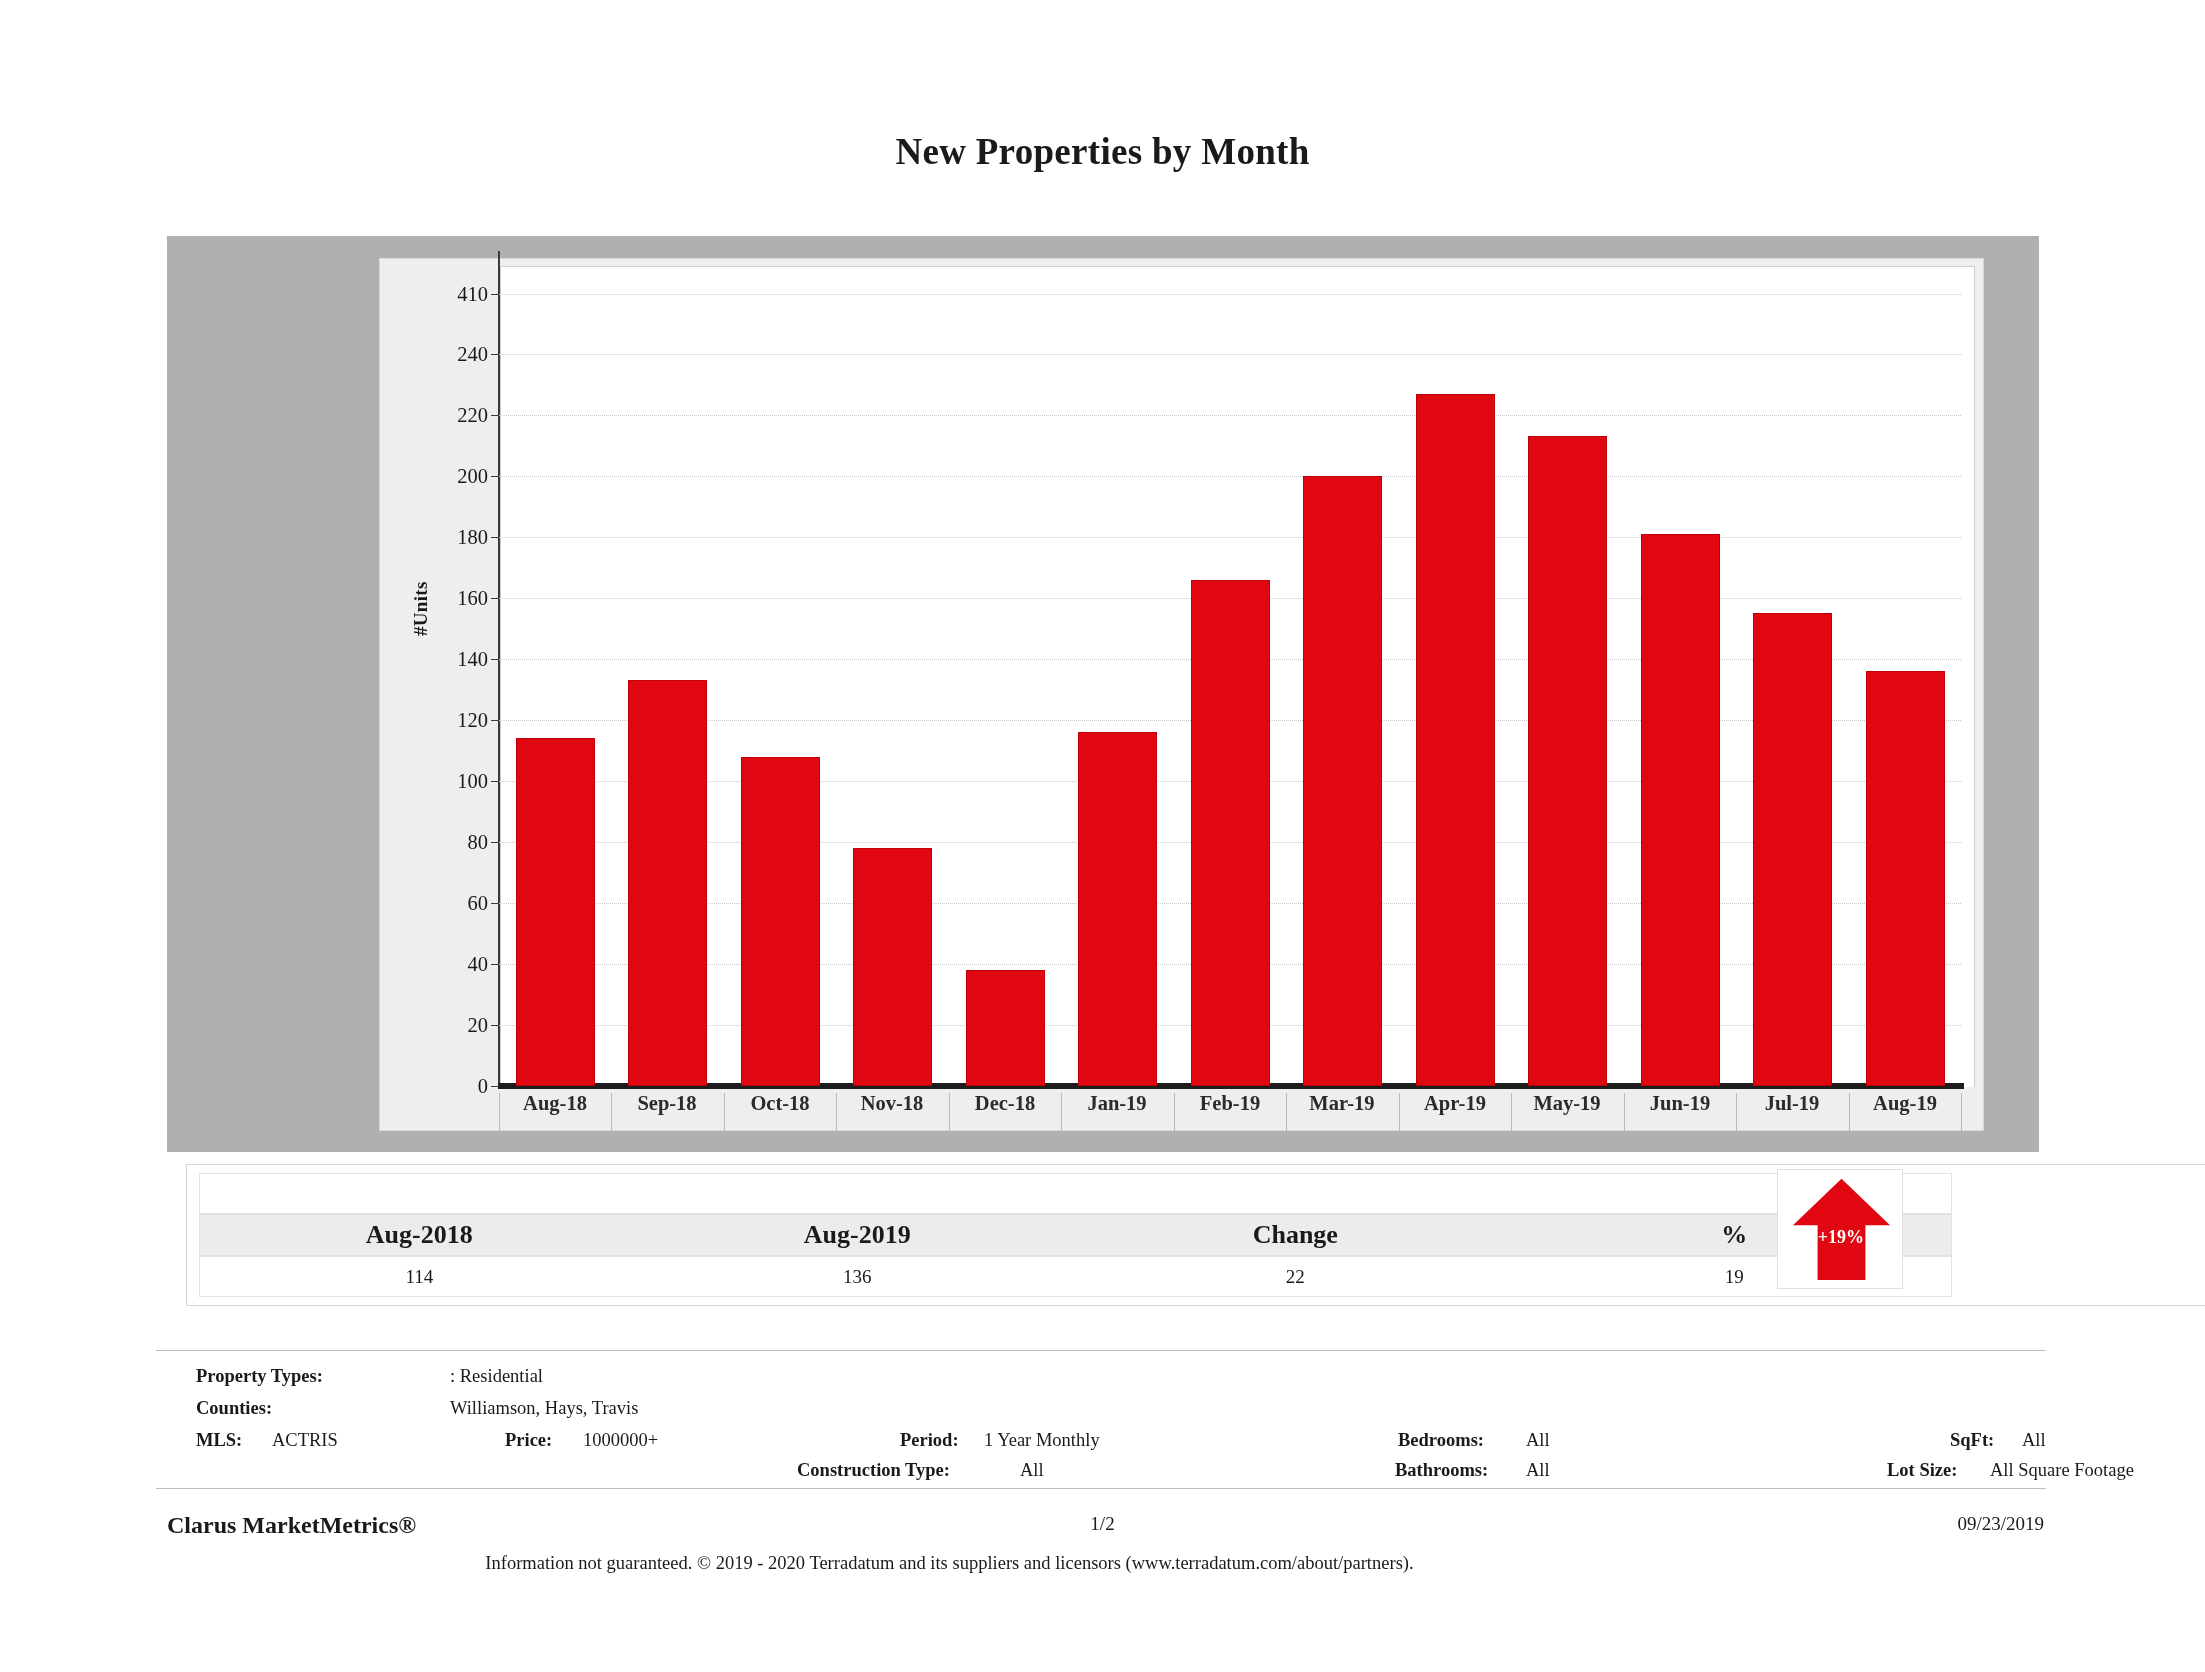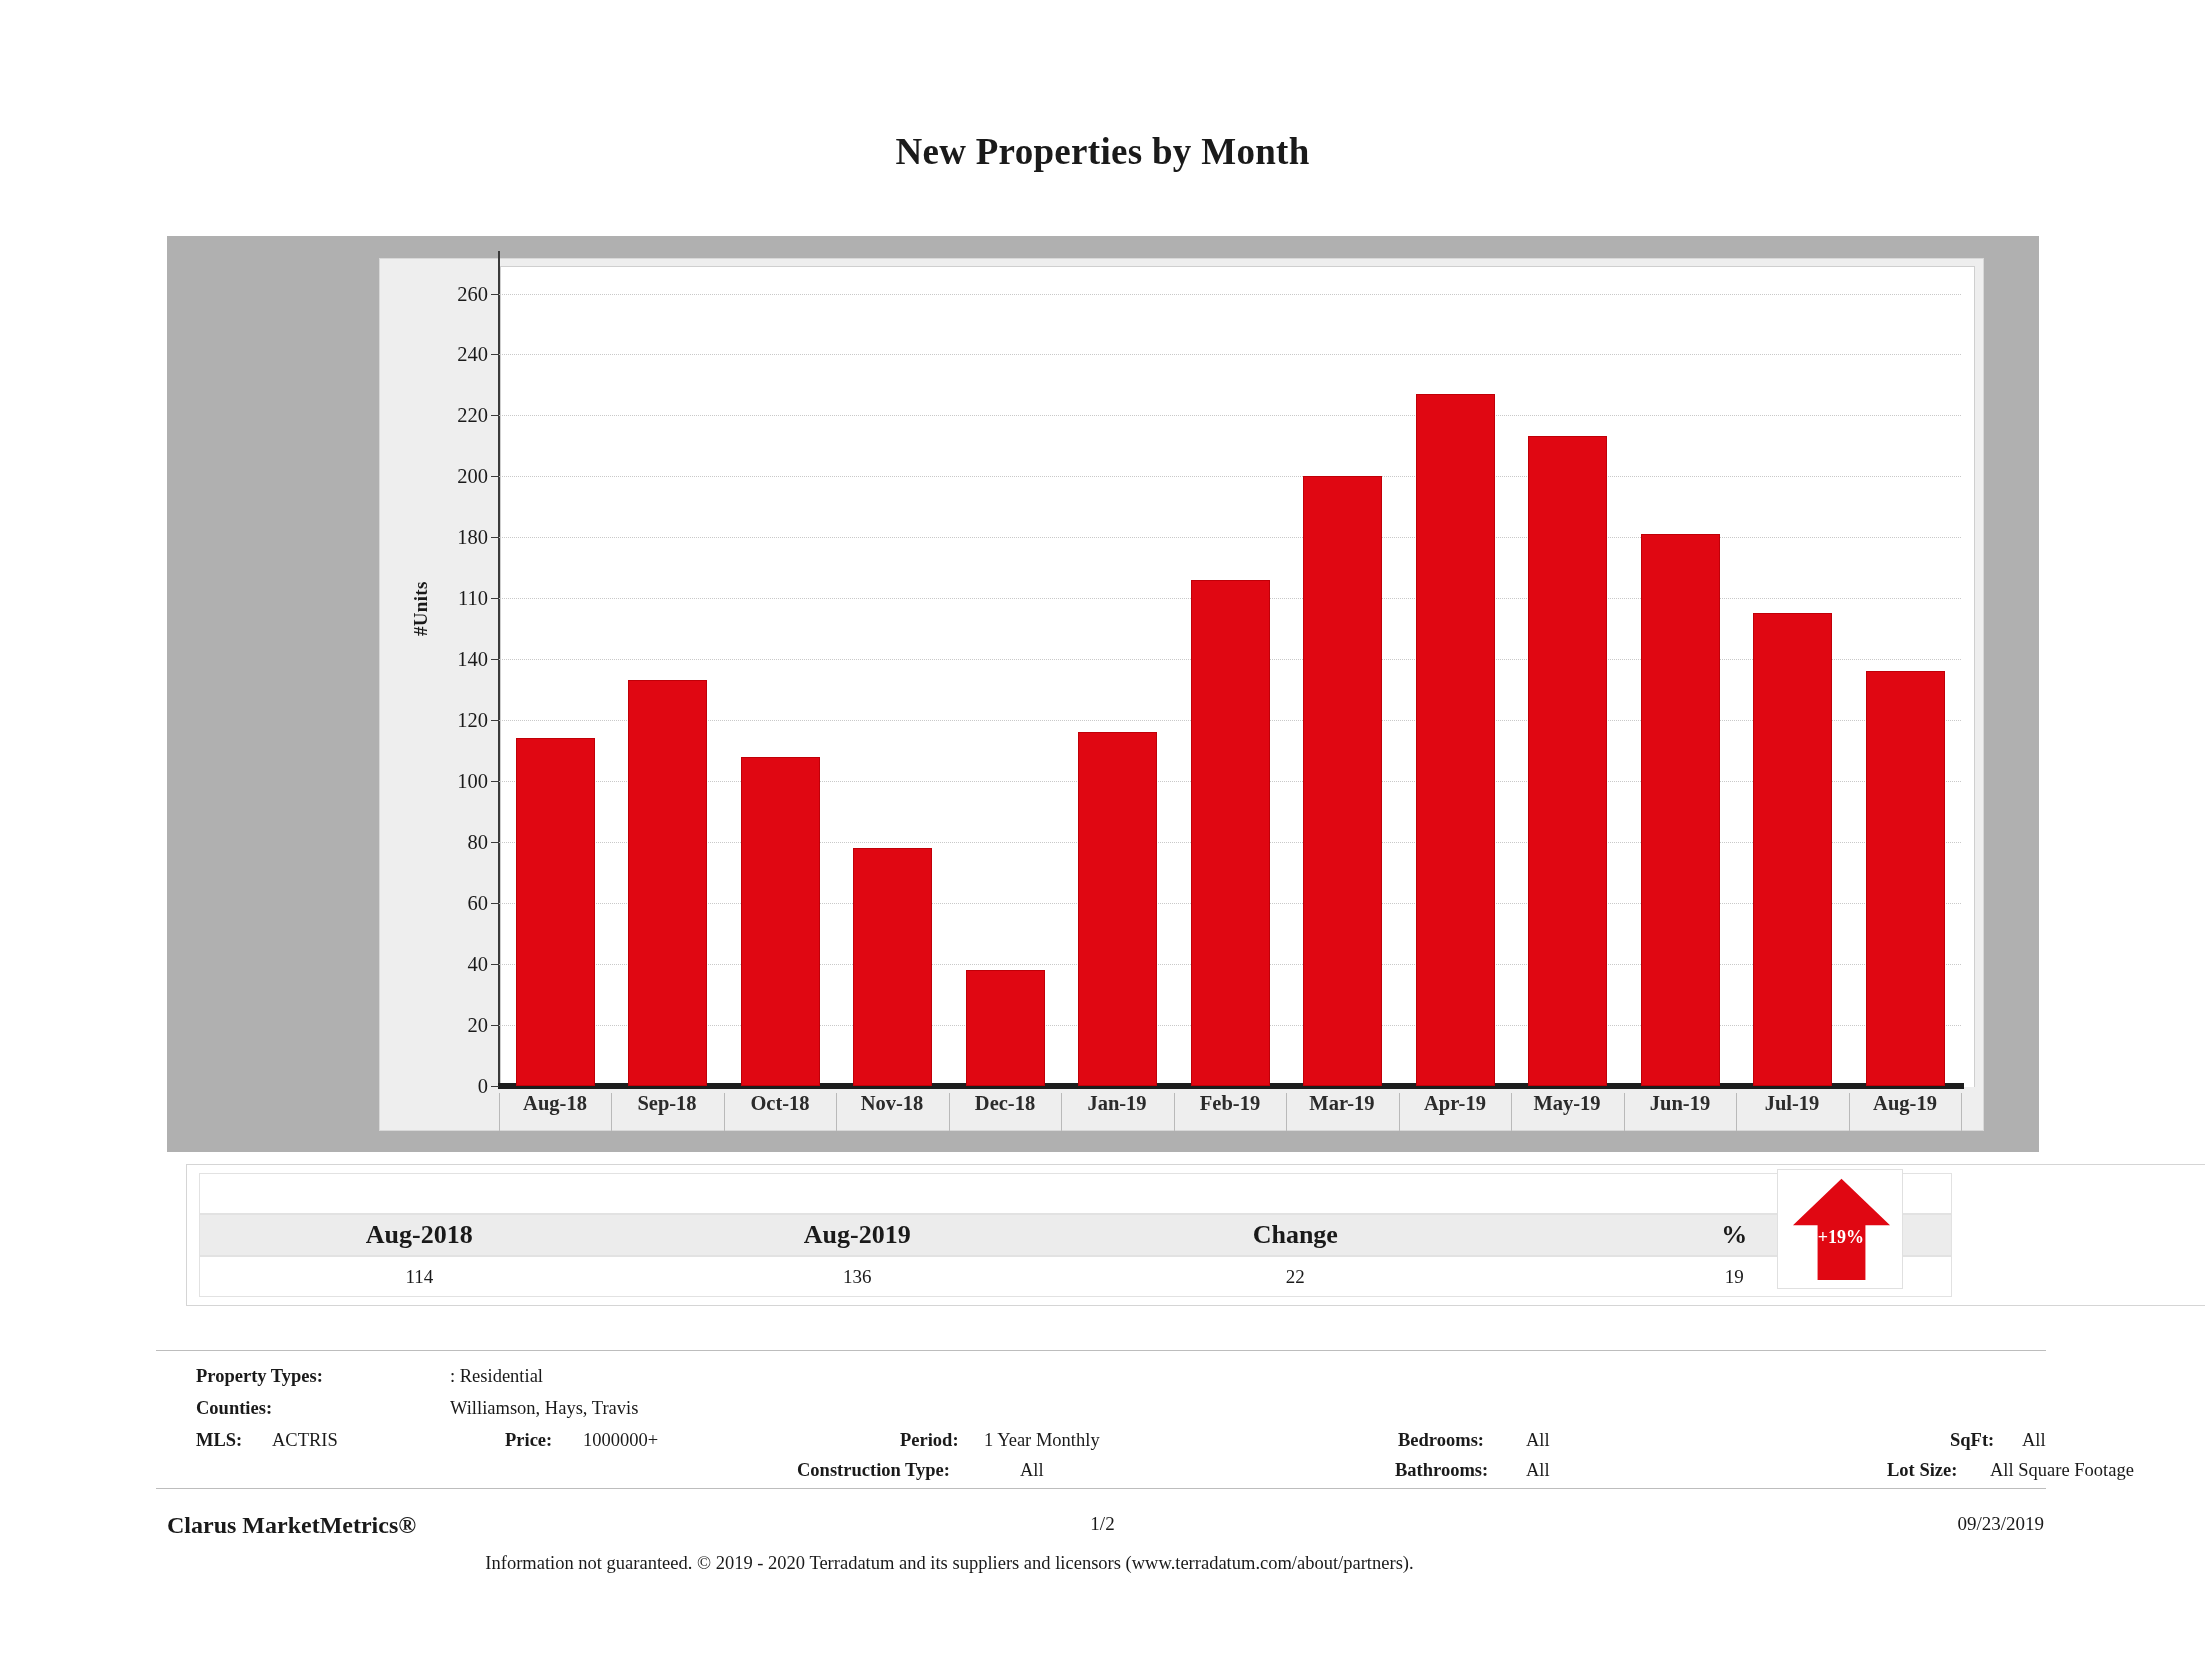--- a/index.html
+++ b/index.html
@@ -333,36 +333,36 @@
         <div class="tickmark" style="top: 518px;"></div>
         <div class="ytick" style="top: 518px;">100</div>
         <div class="gridline" style="top: 457px;"></div>
         <div class="tickmark" style="top: 457px;"></div>
         <div class="ytick" style="top: 457px;">120</div>
         <div class="gridline" style="top: 396px;"></div>
         <div class="tickmark" style="top: 396px;"></div>
         <div class="ytick" style="top: 396px; text-align: center;">140</div>
         <div class="gridline" style="top: 335px;"></div>
         <div class="tickmark" style="top: 335px;"></div>
-        <div class="ytick" style="top: 335px;">110</div>
+        <div class="ytick" style="top: 335px;">160</div>
         <div class="gridline" style="top: 274px;"></div>
         <div class="tickmark" style="top: 274px;"></div>
         <div class="ytick" style="top: 274px;">180</div>
         <div class="gridline" style="top: 213px;"></div>
         <div class="tickmark" style="top: 213px;"></div>
         <div class="ytick" style="top: 213px;">200</div>
         <div class="gridline" style="top: 152px;"></div>
         <div class="tickmark" style="top: 152px;"></div>
         <div class="ytick" style="top: 152px;">220</div>
         <div class="gridline" style="top: 91px;"></div>
         <div class="tickmark" style="top: 91px;"></div>
         <div class="ytick" style="top: 91px;">240</div>
         <div class="gridline" style="top: 30.5px;"></div>
         <div class="tickmark" style="top: 30.5px;"></div>
-        <div class="ytick" style="top: 30.5px;">260</div>
+        <div class="ytick" style="top: 30.5px;">410</div>
       </div>
     <div class="bars" id="barlayer">
         <div class="bar" title="Aug-18: 114" style="left: 17px; width: 79px; height: 348px; background: rgb(224, 7, 18);"></div>
         <div class="bar" title="Sep-18: 133" style="left: 129px; width: 79px; height: 406px; background: rgb(224, 7, 18);"></div>
         <div class="bar" title="Oct-18: 108" style="left: 242px; width: 79px; height: 329px; background: rgb(224, 7, 18);"></div>
         <div class="bar" title="Nov-18: 78" style="left: 354px; width: 79px; height: 238px; background: rgb(224, 7, 18);"></div>
         <div class="bar" title="Dec-18: 38" style="left: 467px; width: 79px; height: 116px; background: rgb(224, 7, 18);"></div>
         <div class="bar" title="Jan-19: 116" style="left: 579px; width: 79px; height: 354px; background: rgb(224, 7, 18);"></div>
         <div class="bar" title="Feb-19: 166" style="left: 692px; width: 79px; height: 506px; background: rgb(224, 7, 18);"></div>
         <div class="bar" title="Mar-19: 200" style="left: 804px; width: 79px; height: 610px; background: rgb(224, 7, 18);"></div>

